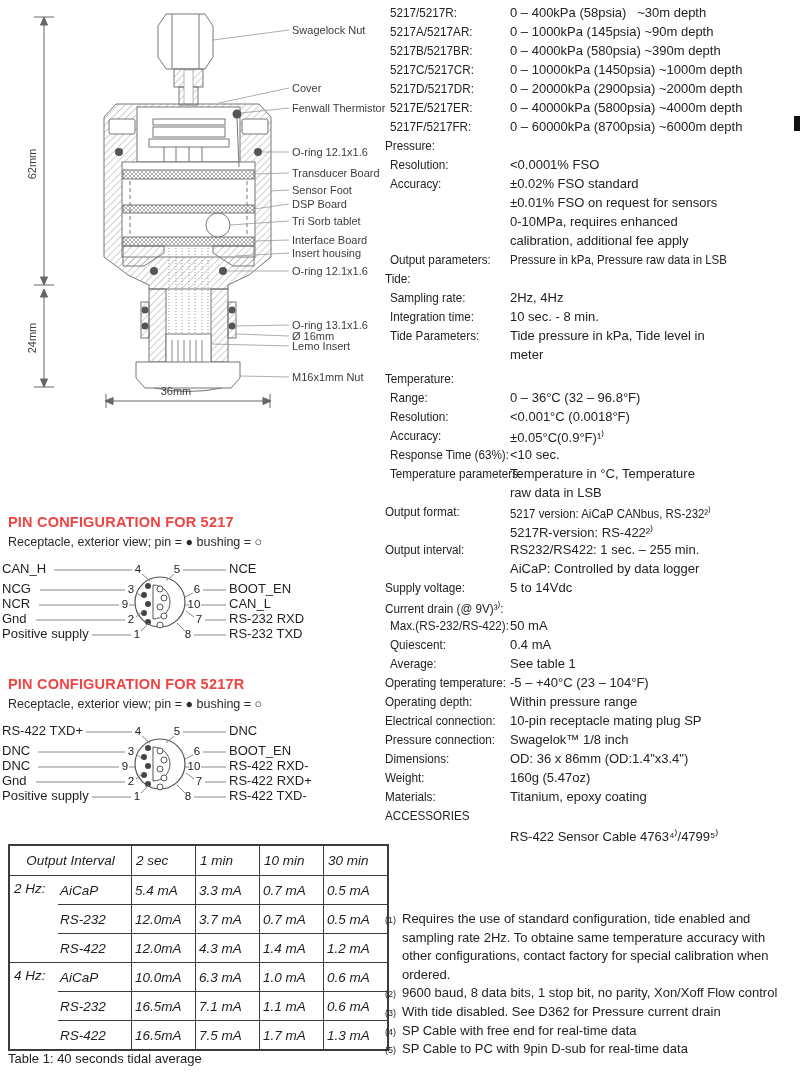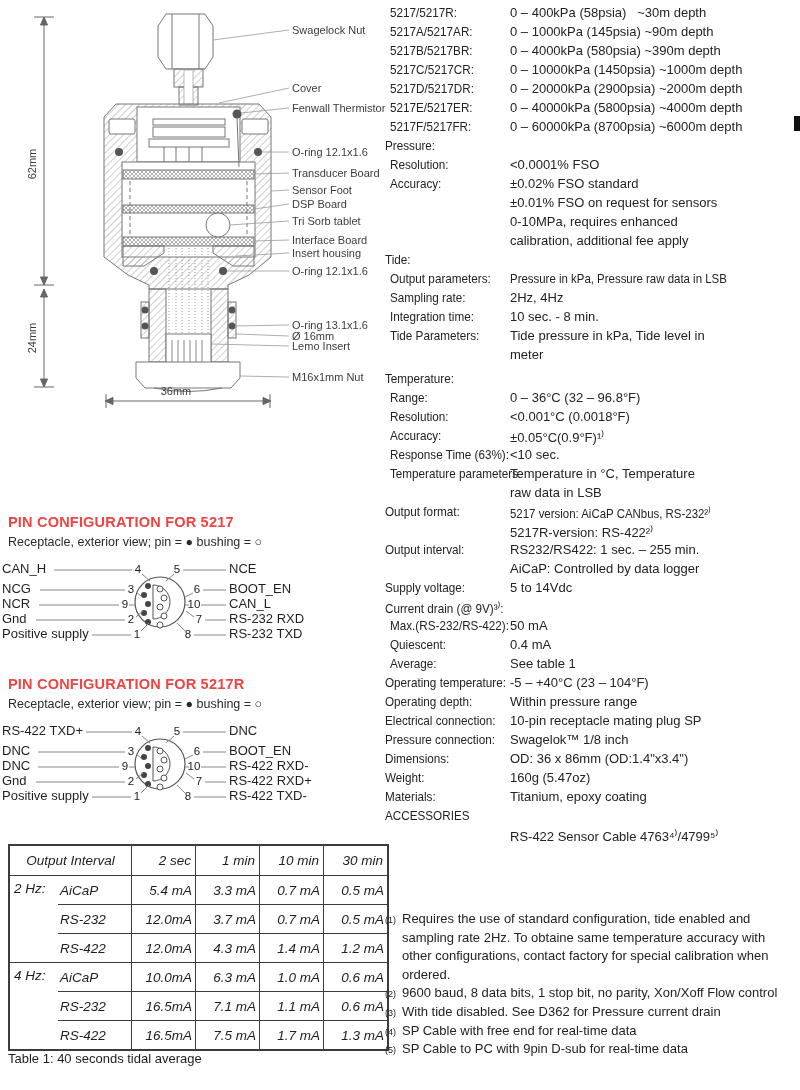--- a/index.html
+++ b/index.html
@@ -10,21 +10,21 @@
   .pin-title{position:absolute;left:8px;font-size:14.5px;font-weight:bold;color:#ef4444;letter-spacing:.2px;white-space:nowrap;}
   .pin-sub{position:absolute;left:8px;font-size:12.5px;color:#2a2a2a;white-space:nowrap;}
   
   #tbl{position:absolute;left:8px;top:844px;border-collapse:collapse;font-size:13.5px;color:#1e1e1e;}
   #tbl,#tbl td,#tbl th{border-color:#3c3c3c;}
   #tbl{border:2px solid #3c3c3c;font-style:italic;}
   #tbl th{font-weight:normal;height:29px;text-align:center;padding:0 4px;}
   #tbl td{height:28px;padding:0 3px;}
   #tbl .freq{width:44px;vertical-align:top;padding:5px 0 0 4px;text-align:left;margin-left:48px;}
   #tbl .proto{width:68px;text-align:left;padding-left:2px;}
-  #tbl .val{width:55px;text-align:right;border-left:1px solid #3c3c3c;}
+  #tbl .val{width:55px;text-align:left;border-left:1px solid #3c3c3c;}
   #tbl tr+tr td{border-top:1px solid #3c3c3c;}
   #tbl thead th{border-bottom:1px solid #3c3c3c;}
   .tbl-cap{position:absolute;left:8px;top:1051px;font-size:13px;color:#1e1e1e;}
   
   #specs{position:absolute;left:385px;top:3px;width:412px;font-size:13px;}
   .srow{position:relative;height:19px;}
   .srow.gap{margin-top:5px;}
   .sl{position:absolute;left:0;top:2px;white-space:nowrap;display:inline-block;
       transform:scaleX(.9);transform-origin:0 50%;}
   .ind .sl{left:5px;}
@@ -440,30 +440,30 @@
       <div class="srow">
         <span class="sl"></span>
         <span class="sv">0-10MPa, requires enhanced</span>
       </div>
 
       <div class="srow">
         <span class="sl"></span>
         <span class="sv">calibration, additional fee apply</span>
       </div>
 
-      <div class="srow">
-        <span class="sl">Tide:</span>
-        <span class="sv"></span>
-      </div>
-
       <div class="srow ind cond">
         <span class="sl">Output parameters:</span>
         <span class="sv">Pressure in kPa, Pressure raw data in LSB</span>
       </div>
 
+      <div class="srow">
+        <span class="sl">Tide:</span>
+        <span class="sv"></span>
+      </div>
+
       <div class="srow ind">
         <span class="sl">Sampling rate:</span>
         <span class="sv">2Hz, 4Hz</span>
       </div>
 
       <div class="srow ind">
         <span class="sl">Integration time:</span>
         <span class="sv">10 sec. - 8 min.</span>
       </div>
 

